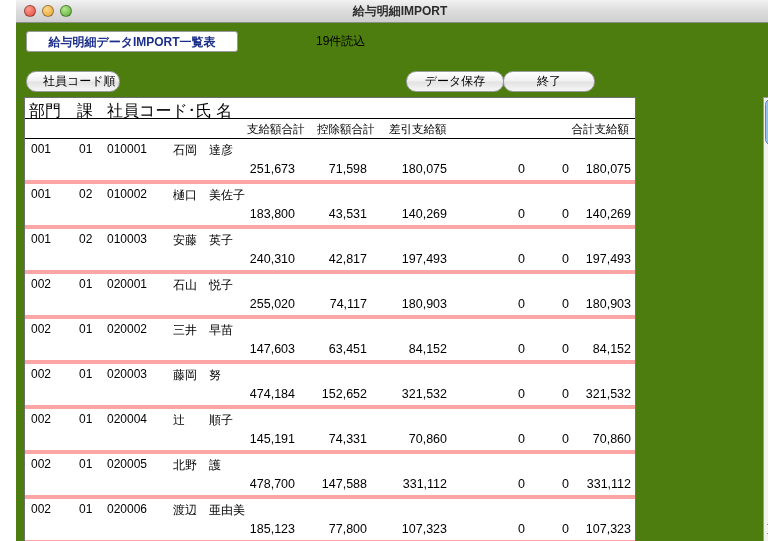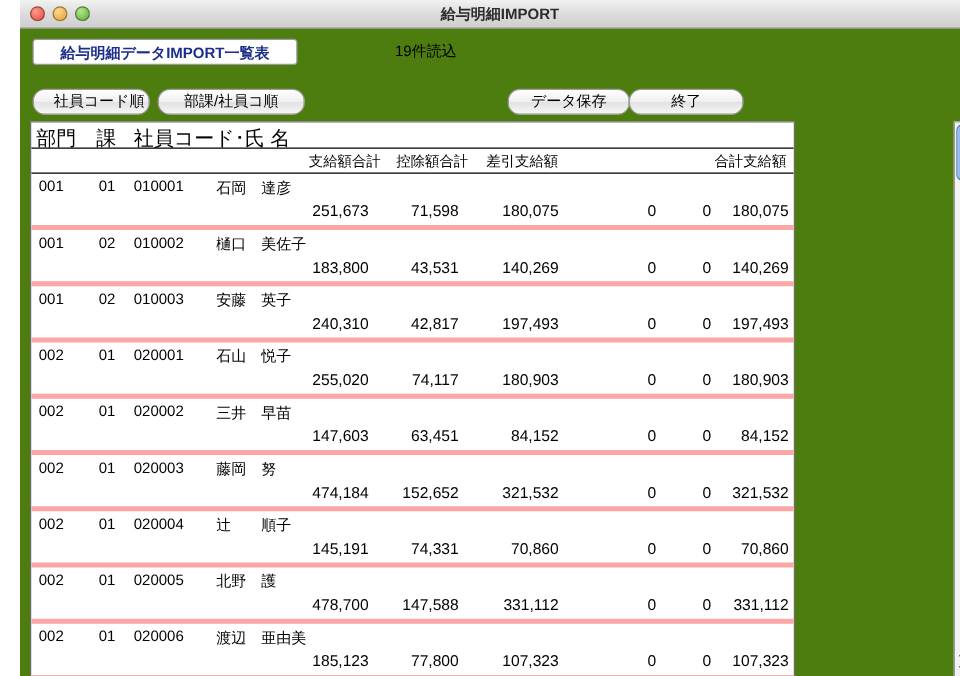--- a/index.html
+++ b/index.html
@@ -275,21 +275,20 @@
 
   <div class="content">
 
     <div class="header-row">
       <div class="doc-title">給与明細データIMPORT一覧表</div>
       <div class="read-count">19件読込</div>
     </div>
 
     <div class="btn-row">
       <div class="btn btn-order1">社員コード順</div>
-      <div class="btn btn-order2">部課/社員コ順</div>
       <div class="btn btn-save">データ保存</div>
       <div class="btn btn-exit">終了</div>
     </div>
 
     <div class="table-wrap">
       <div class="col-hdr">
         <span class="h-bumon">部門</span>
         <span class="h-ka">課</span>
         <span class="h-code">社員コード･氏 名</span>
       </div>

